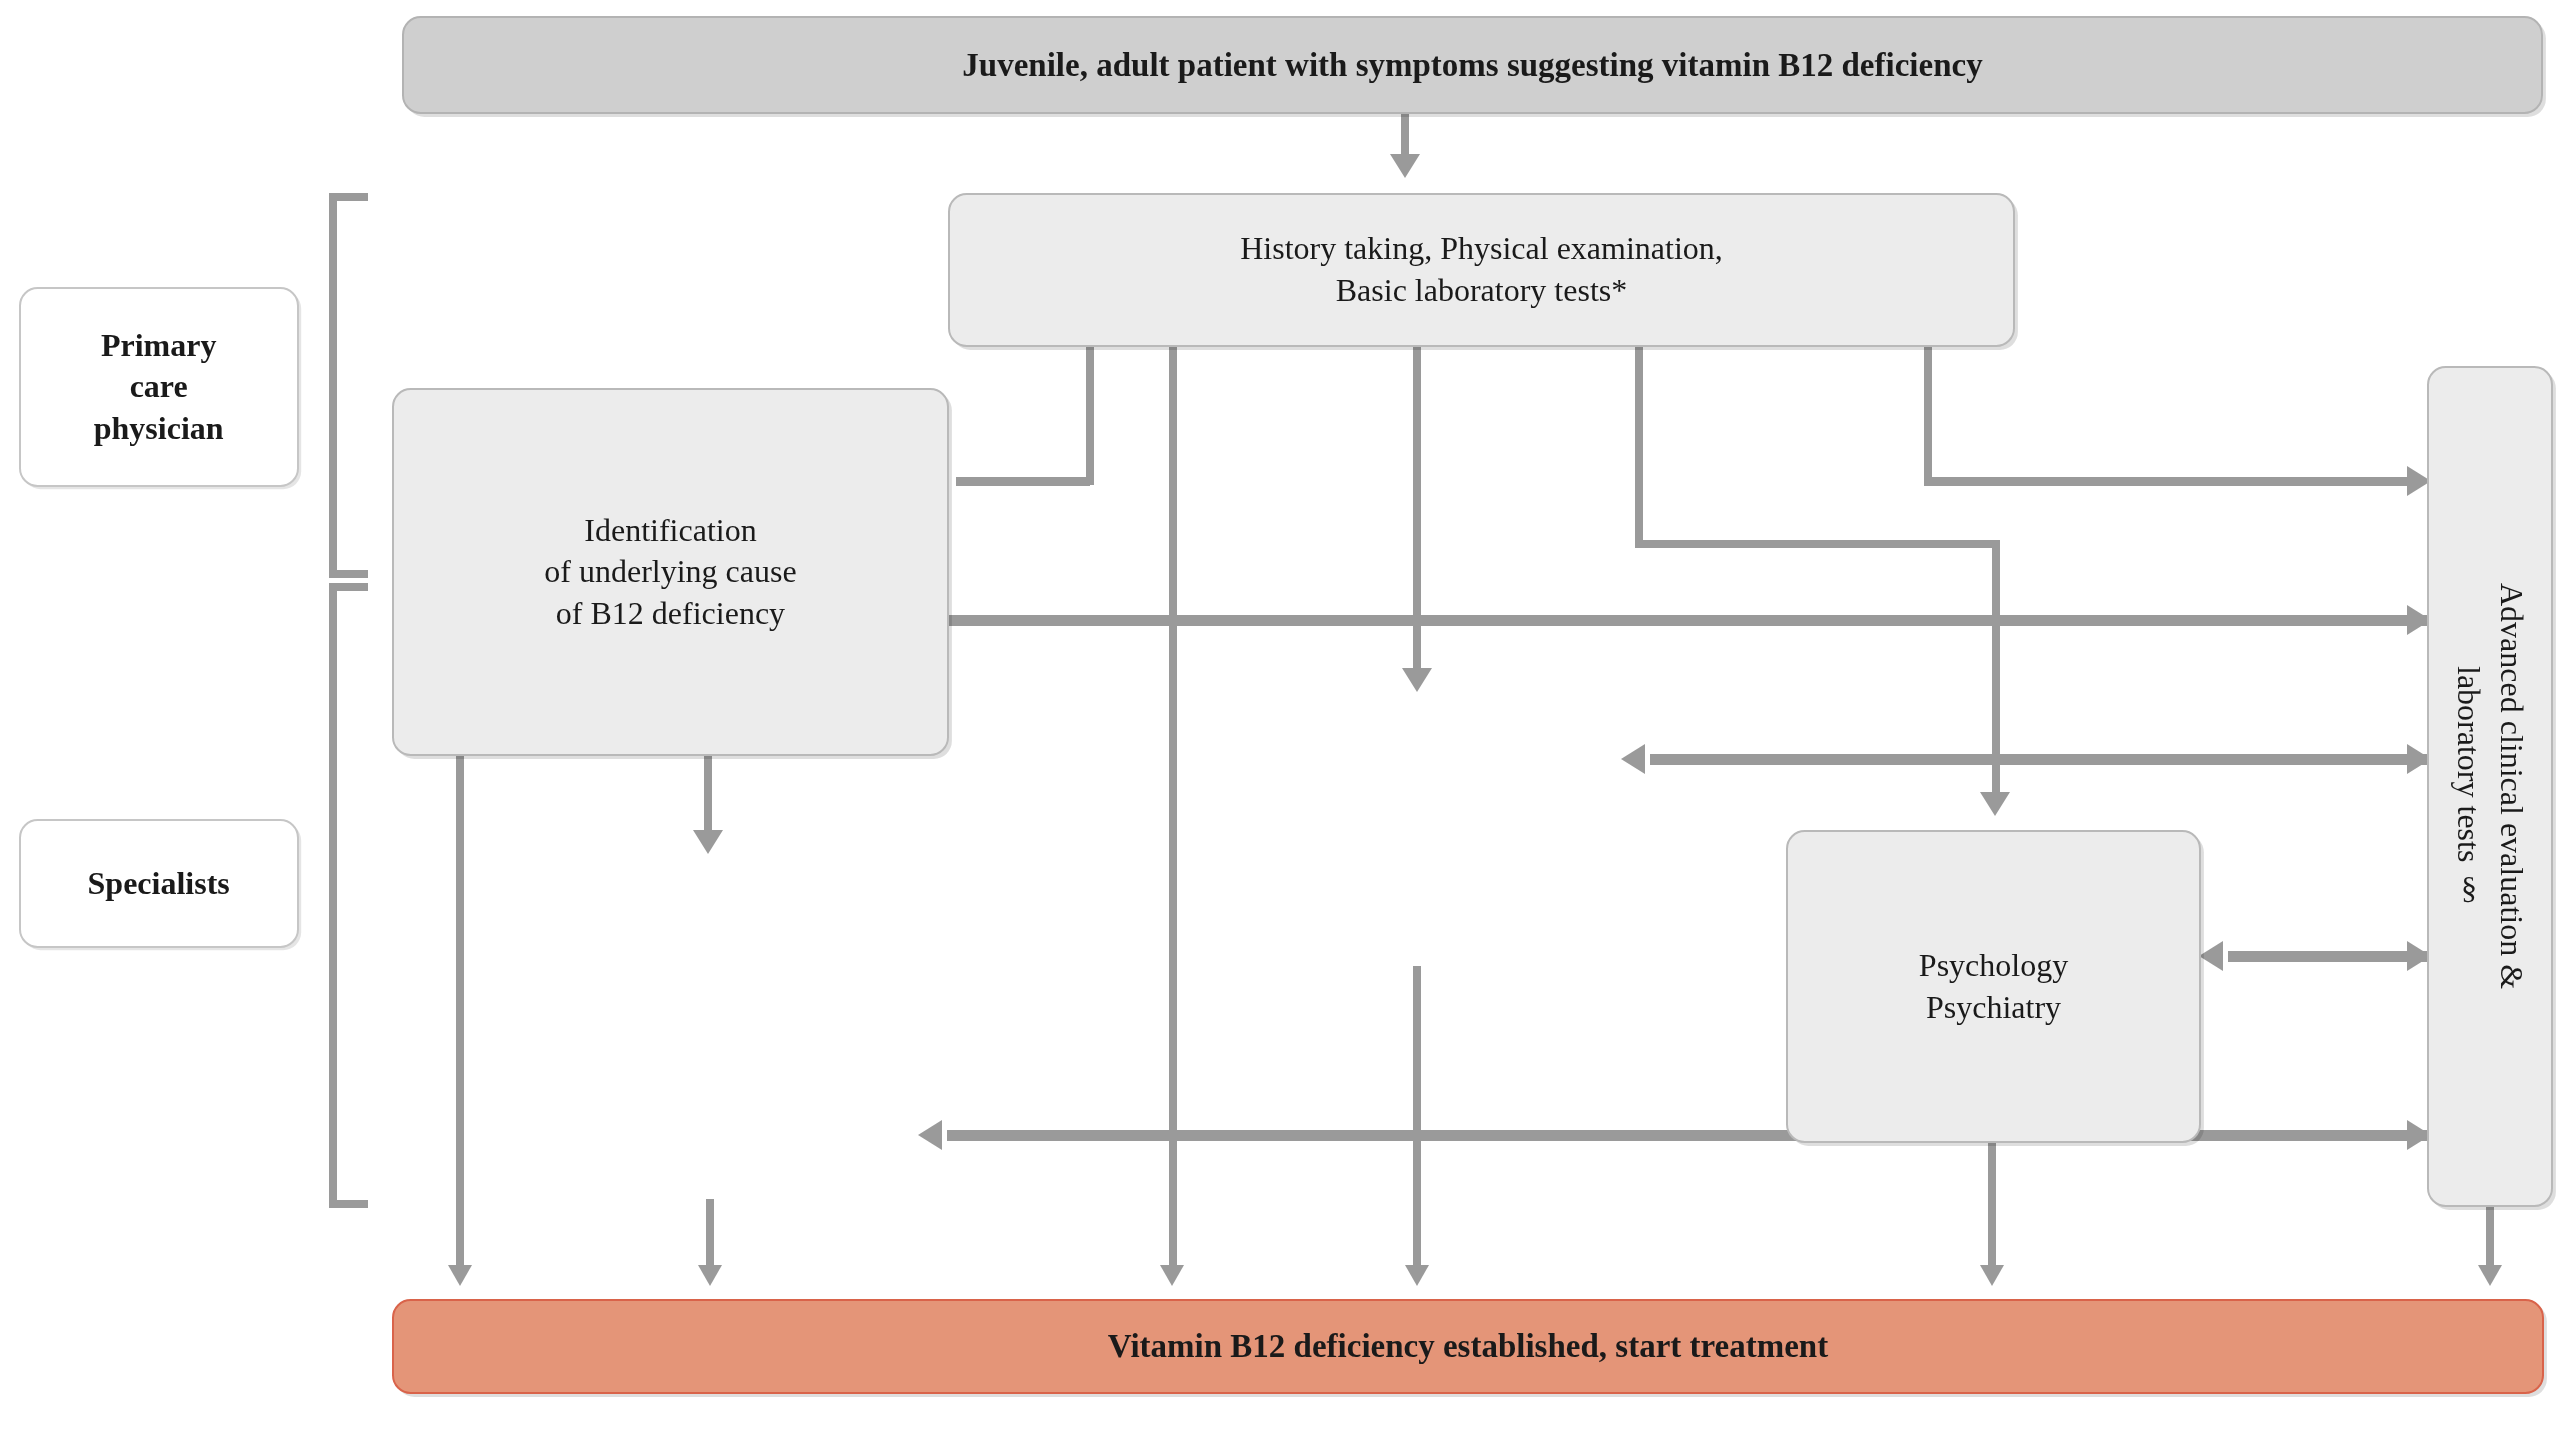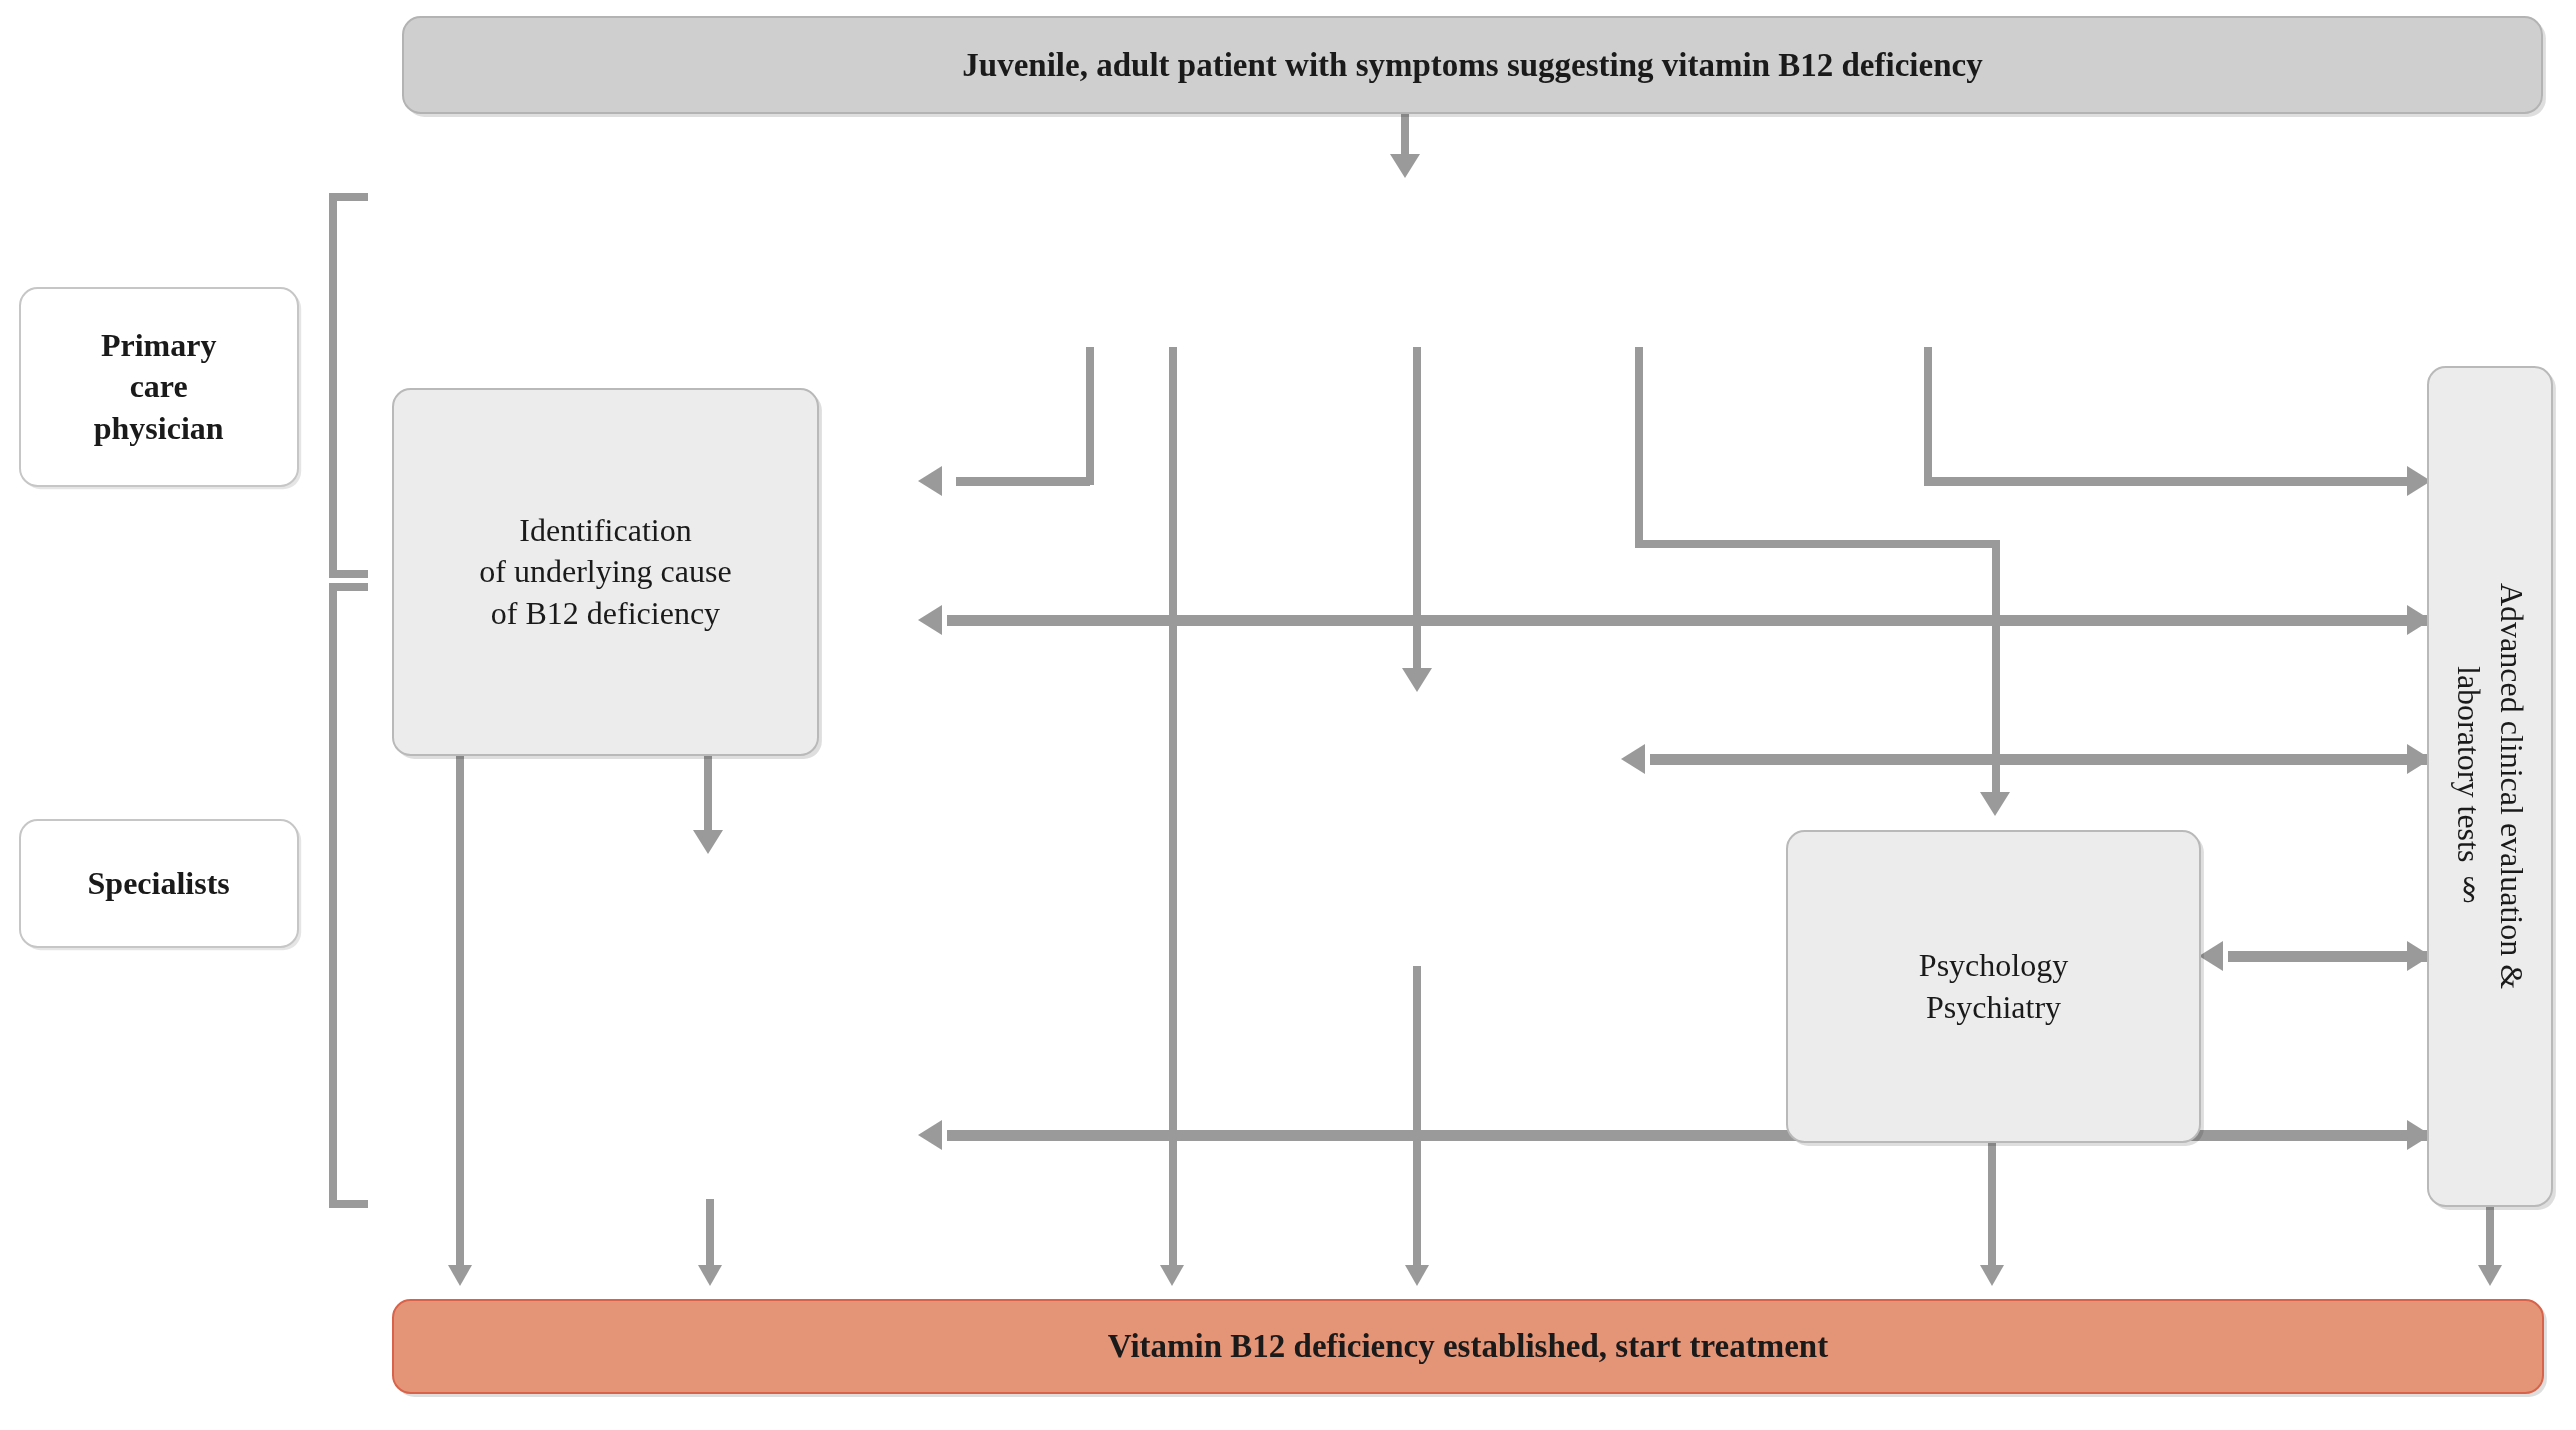--- a/index.html
+++ b/index.html
@@ -123,22 +123,26 @@
   <div class="node node-outline" style="left:18.7px; top:287px; width:280px; height:200px; font-size:32px;">
     <span class="txt">Primary
 care
 physician</span>
   </div>
 
   <div class="node node-outline" style="left:18.7px; top:819px; width:280px; height:129px; font-size:32px;">
     <span class="txt">Specialists</span>
   </div>
 
-
-  <div class="node node-grey" style="left:392px; top:388px; width:427px; height:368px; font-size:32px;">
+  <div class="node node-grey" style="left:948px; top:193px; width:1067px; height:154px; font-size:32px;">
+    <span class="txt">History taking, Physical examination,
+Basic laboratory tests*</span>
+  </div>
+
+  <div class="node node-grey" style="left:392px; top:388px; width:557px; height:368px; font-size:32px;">
     <span class="txt">Identification
 of underlying cause
 of B12 deficiency</span>
   </div>
 
 
 
   <div class="node node-grey" style="left:1786px; top:830px; width:415px; height:313px; font-size:32px;">
     <span class="txt">Psychology
 Psychiatry</span>

